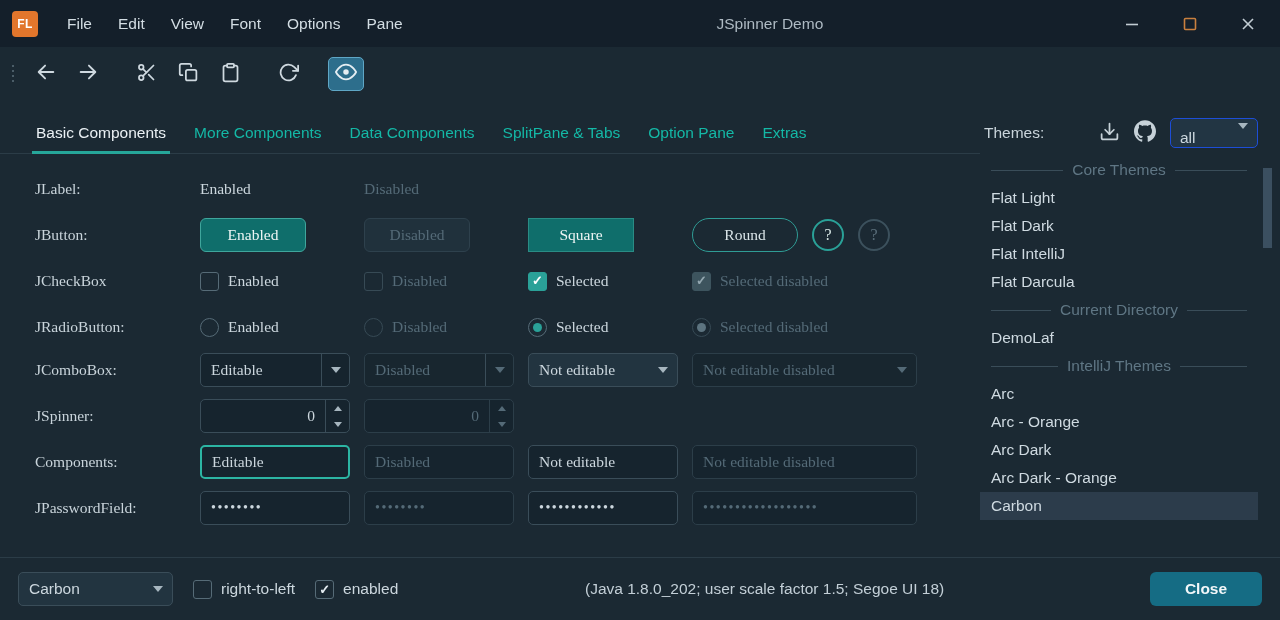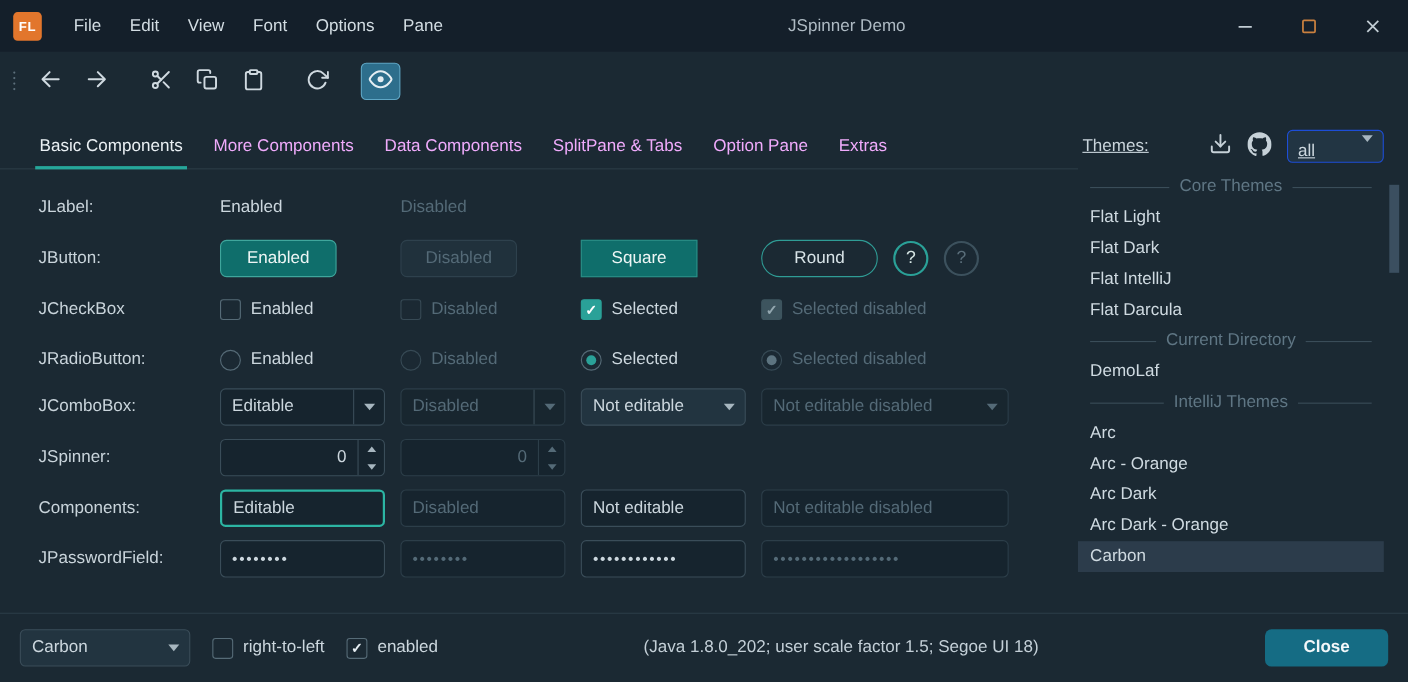--- a/index.html
+++ b/index.html
@@ -30,26 +30,26 @@
           border-radius:5px; background:transparent; border:none; color:#cfd9e0; }
   .tbtn svg { stroke:currentColor; fill:none; stroke-width:2; stroke-linecap:round; stroke-linejoin:round; }
   .tbtn.on { background:#2d6e8c; border:1.5px solid #5fa7c6; color:#e4edf2; }
   .tb-gap { width:10px; }
 
   
   .main { flex:1 1 auto; display:flex; min-height:0; }
   .left { flex:1 1 auto; display:flex; flex-direction:column; padding-top:12px; min-width:0; }
 
   .tabbar { display:flex; height:42px; padding:0 22px; border-bottom:1px solid #2b3c47; }
-  .tab { padding:0 14px; display:flex; align-items:center; color:#f0abfc; position:relative; cursor:default; }
+  .tab { padding:0 14px; display:flex; align-items:center; color:#14b8a6; position:relative; cursor:default; }
   .tab.active { color:#eaf0f4; }
   .tab.active::after { content:""; position:absolute; left:10px; right:10px; bottom:-1px; height:3px; background:#26a69a; }
 
   .content { padding:12px 0 0 35px; }
-  .row { display:grid; grid-template-columns:165px 164px 164px 164px 1fr; height:46px; align-items:center; }
+  .row { display:grid; grid-template-columns:165px 164px 164px 164px 1fr; height:46px; align-items:center;font-family:Liberation Serif, serif; }
   .rlabel { color:#c9d4db; }
   .cell { display:flex; align-items:center; }
   .flexr { gap:14px; }
   .dis { color:#546a77; }
 
   
   .btn { height:34px; min-width:106px; padding:0 16px; border-radius:6px; font-size:15.5px;
          font-family:inherit; display:inline-flex; align-items:center; justify-content:center; cursor:default; }
   .btn.primary  { background:#0f6e6b; border:1.5px solid #3fa69c; color:#eef6f5; }
   .btn.disabled { background:#20313c; border:1px solid #2e414d; color:#546a77; }
@@ -106,21 +106,21 @@
 
   .tf { height:34px; width:150px; background:#16242e; border:1px solid #3a4d59; border-radius:5px;
         padding:0 10px; display:flex; align-items:center; white-space:nowrap; overflow:hidden; }
   .tf.focused { border:2px solid #2cb5a3; }
   .tf.disabled { border-color:#2c3e49; color:#546a77; }
   .tf.wide { width:225px; }
   .pwd { letter-spacing:1.5px; font-size:14px; }
 
   
   .right { width:300px; flex:0 0 auto; display:flex; flex-direction:column; padding:12px 22px 0 0; }
-  .themes-head { height:42px; display:flex; align-items:center; gap:14px; padding-left:4px;text-decoration:underline; }
+  .themes-head { height:42px; display:flex; align-items:center; gap:14px; padding-left:4px; }
   .themes-label { color:#c9d4db; }
   .head-icon { color:#c6d1d8; display:flex; align-items:center; margin-left:auto; }
   .head-icon + .head-icon { margin-left:0; }
   .head-icon svg { stroke:currentColor; fill:none; stroke-width:2; stroke-linecap:round; stroke-linejoin:round; }
   .head-icon.gh svg { fill:currentColor; stroke:none; }
   .filter { width:88px; height:30px; background:#223543; border:1px solid #1d4ed8; border-radius:5px;
             display:flex; align-items:flex-end; padding:0 9px; }
   .filter .ctxt { flex:1; }
   .theme-list { position:relative; margin-top:2px; }
   .t-item { height:28px; display:flex; align-items:center; padding:0 11px; color:#cfdae1; cursor:default; }

